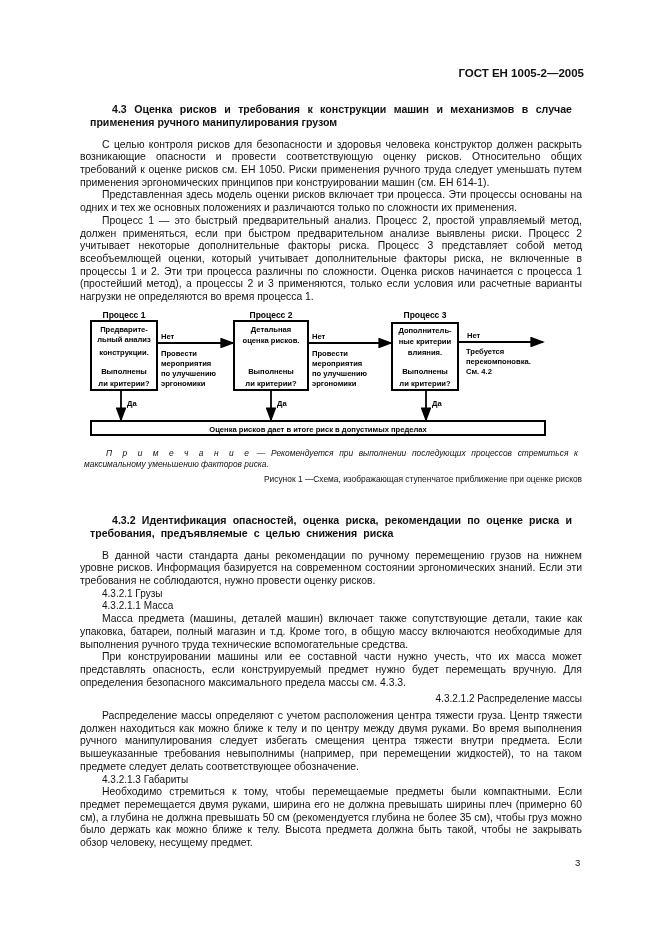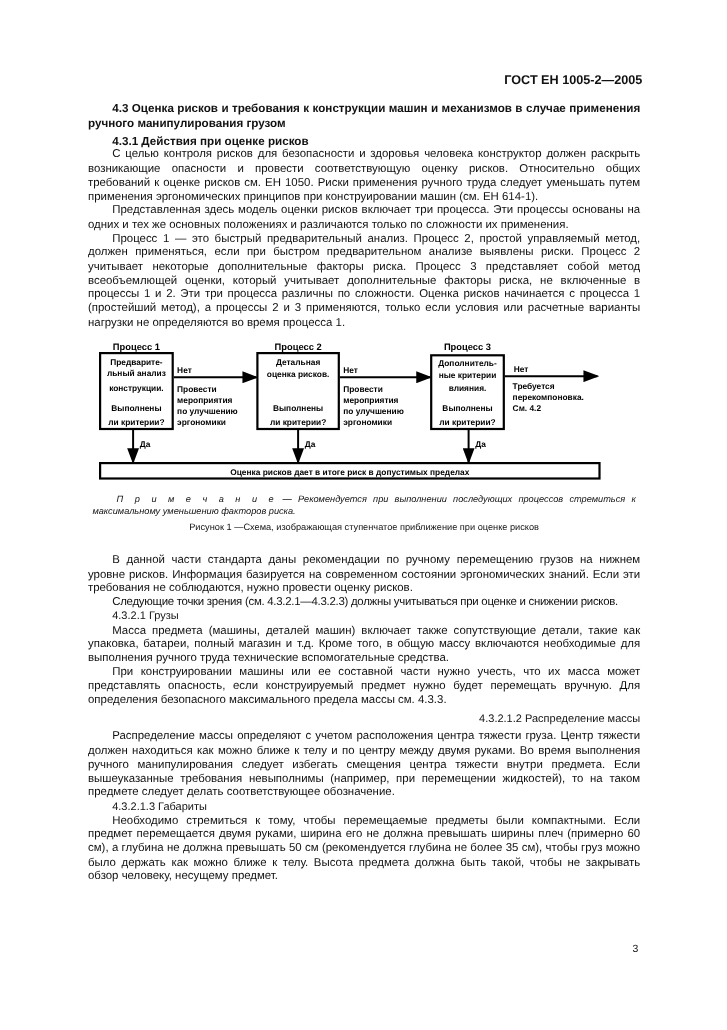--- a/index.html
+++ b/index.html
@@ -2,38 +2,37 @@
 <html><head>
 <meta charset="utf-8">
 <style>
   html, body { margin: 0; padding: 0; background: #ffffff; }
   body { width: 661px; height: 936px; position: relative; overflow: hidden;
          font-family: "Liberation Sans", sans-serif; color: #111; }
   .page { position: absolute; left: 0; top: 0; width: 661px; height: 836px; }
   .hdr { position: absolute; top: 67px; right: 77px; font-size: 11.5px; font-weight: bold; }
   .col { position: absolute; left: 80px; width: 502px; }
   .p { font-size: 10.4px; line-height: 12.7px; text-align: justify; margin: 0; text-indent: 22px; }
-  .h { font-size: 10.6px; line-height: 12.8px; font-weight: bold; margin: 0; text-indent: 22px; text-align: justify; }
+  .h { font-size: 10.6px; line-height: 12.8px; font-weight: bold; margin: 10px; text-indent: 22px; text-align: justify; }
   .sub { font-size: 10px; line-height: 12.7px; margin: 0; padding-left: 22px; }
   .note { font-size: 8.4px; line-height: 11px; margin: 4px; text-indent: 22px; text-align: justify; font-style: italic; }
   .note .sp { letter-spacing: 2.4px; }
-  .cap { font-size: 8.4px; text-align: center; margin: 0; }
+  .cap { font-size: 8.4px; text-align: right; margin: 0; }
   .pnum { position: absolute; left: 575px; top: 857px; font-size: 9.5px; }
   svg text { font-family: "Liberation Sans", sans-serif; }
 </style>
 </head>
 <body>
 
 <div class="page">
 
   <div class="hdr">ГОСТ ЕН 1005-2—2005</div>
 
   <div class="col" style="top:93px;">
     <p class="h">4.3  Оценка рисков и требования к конструкции машин и механизмов в случае применения ручного манипулирования грузом</p>
-    <p class="h" style="margin-top:4px;">4.3.1  Действия при оценке рисков</p>
     <p class="p">С целью контроля рисков для безопасности и здоровья человека конструктор должен раскрыть возникающие опасности и провести соответствующую оценку рисков. Относительно общих требований к оценке рисков см. ЕН 1050. Риски применения ручного труда следует уменьшать путем применения эргономических принципов при конструировании машин (см. ЕН 614-1).</p>
     <p class="p">Представленная здесь модель оценки рисков включает три процесса. Эти процессы основаны на одних и тех же основных положениях и различаются только по сложности их применения.</p>
     <p class="p">Процесс 1 — это быстрый предварительный анализ. Процесс 2, простой управляемый метод, должен применяться, если при быстром предварительном анализе выявлены риски. Процесс 2 учитывает некоторые дополнительные факторы риска. Процесс 3 представляет собой метод всеобъемлющей оценки, который учитывает дополнительные факторы риска, не включенные в процессы 1 и 2. Эти три процесса различны по сложности. Оценка рисков начинается с процесса 1 (простейший метод), а процессы 2 и 3 применяются, только если условия или расчетные варианты нагрузки не определяются во время процесса 1.</p>
   </div>
 
   <svg style="position:absolute; left:0; top:300px;" width="661" height="145" viewBox="0 300 661 145">
     <defs>
       <marker id="arr" markerWidth="8" markerHeight="6" refX="7" refY="3" orient="auto">
         <path d="M0,0 L8,3 L0,6 z" fill="#000"></path>
       </marker>
@@ -104,23 +103,24 @@
   </svg>
 
   <div class="col" style="top:444px;">
     <p class="note"><span class="sp">П р и м е ч а н и е</span><span> — Рекомендуется при выполнении последующих процессов стремиться к максимальному уменьшению факторов риска.</span></p>
   </div>
   <div class="col" style="top:474px;">
     <p class="cap">Рисунок 1 —Схема, изображающая ступенчатое приближение при оценке рисков</p>
   </div>
 
   <div class="col" style="top:504px;">
+    <p class="h" style="word-spacing:3px;">4.3.2 Идентификация опасностей, оценка риска, рекомендации по оценке риска и требования, предъявляемые с целью снижения риска</p>
     <p class="p">В данной части стандарта даны рекомендации по ручному перемещению грузов на нижнем уровне рисков. Информация базируется на современном состоянии эргономических знаний. Если эти требования не соблюдаются, нужно провести оценку рисков.</p>
-    <p class="p" style="letter-spacing:-0.25px;">Следующие точки зрения (см. 4.3.2.1—4.3.2.3) должны учитываться при оценке и снижении рисков.</p>
     <p class="sub">4.3.2.1  Грузы</p>
+    <p class="sub">4.3.2.1.1  Масса</p>
     <p class="p">Масса предмета (машины, деталей машин) включает также сопутствующие детали, такие как упаковка, батареи, полный магазин и т.д. Кроме того, в общую массу включаются необходимые для выполнения ручного труда технические вспомогательные средства.</p>
     <p class="p">При конструировании машины или ее составной части нужно учесть, что их масса может представлять опасность, если конструируемый предмет нужно будет перемещать вручную. Для определения безопасного максимального предела массы см. 4.3.3.</p>
     <p class="sub" style="margin-top:4px;text-align:right;">4.3.2.1.2  Распределение массы</p>
     <p class="p" style="margin-top:4px;">Распределение массы определяют с учетом расположения центра тяжести груза. Центр тяжести должен находиться как можно ближе к телу и по центру между двумя руками. Во время выполнения ручного манипулирования следует избегать смещения центра тяжести внутри предмета. Если вышеуказанные требования невыполнимы (например, при перемещении жидкостей), то на таком предмете следует делать соответствующее обозначение.</p>
     <p class="sub">4.3.2.1.3  Габариты</p>
     <p class="p">Необходимо стремиться к тому, чтобы перемещаемые предметы были компактными. Если предмет перемещается двумя руками, ширина его не должна превышать ширины плеч (примерно 60 см), а глубина не должна превышать 50 см (рекомендуется глубина не более 35 см), чтобы груз можно было держать как можно ближе к телу. Высота предмета должна быть такой, чтобы не закрывать обзор человеку, несущему предмет.</p>
   </div>
 
   <div class="pnum">3</div>
 </div>

